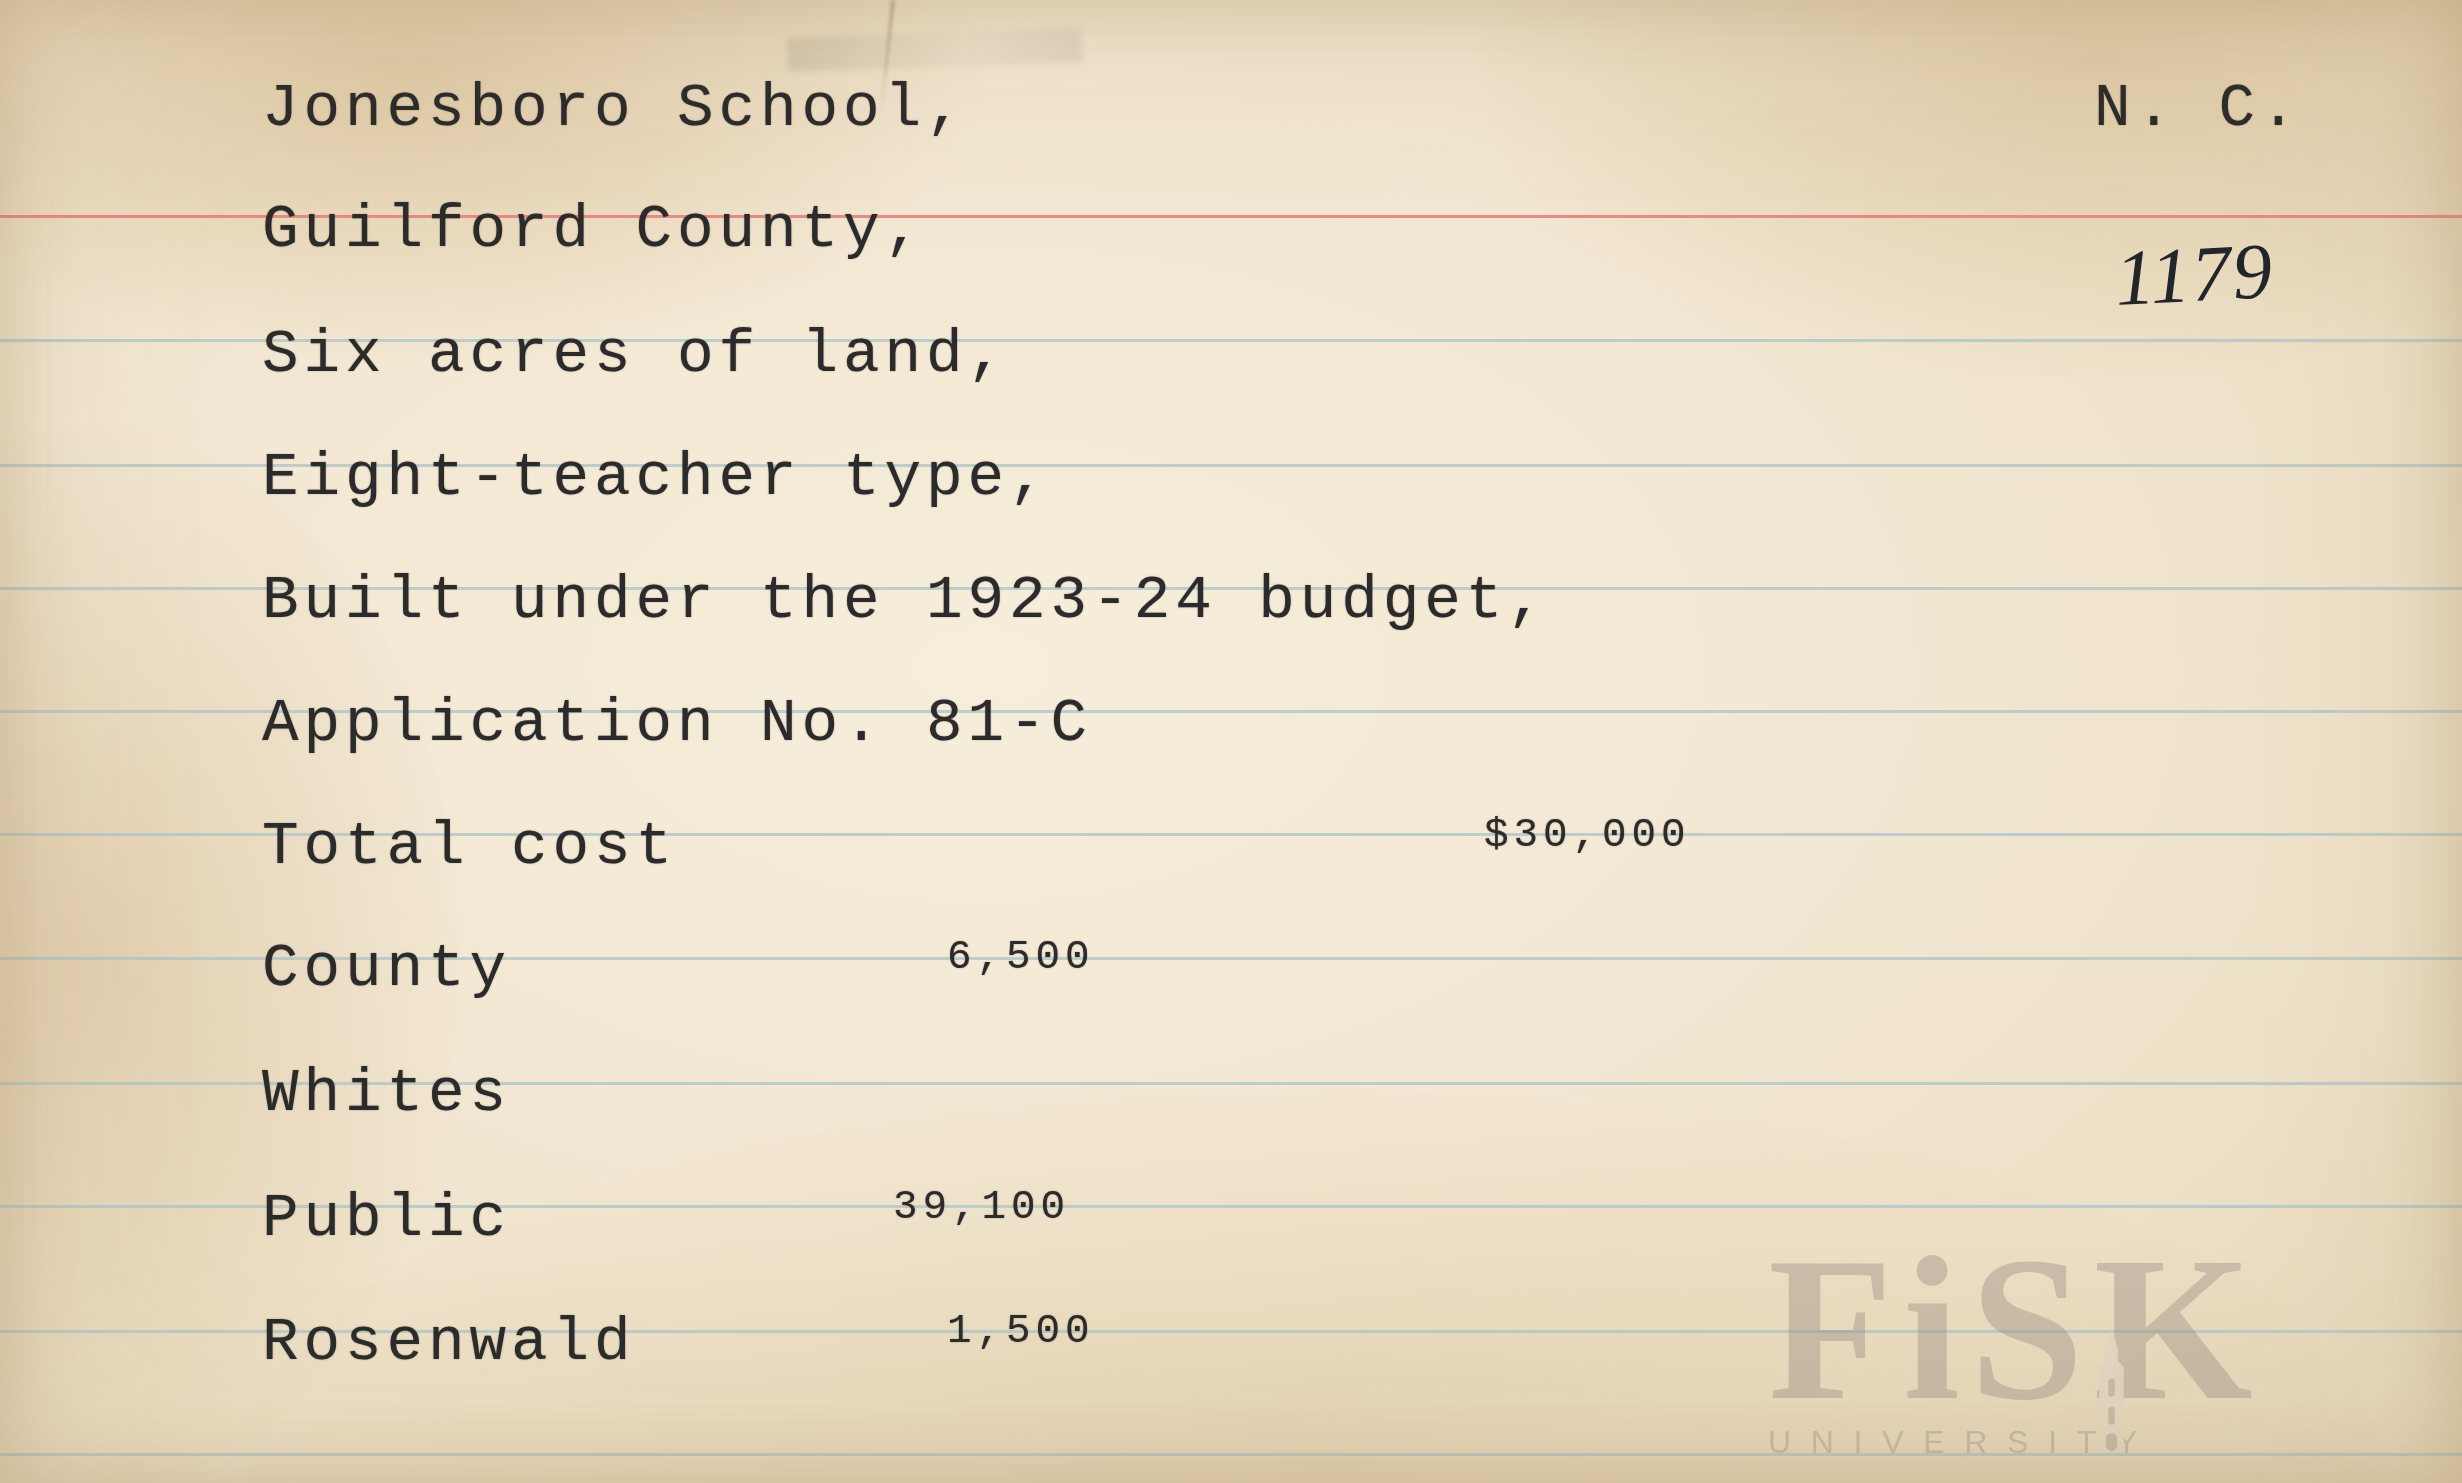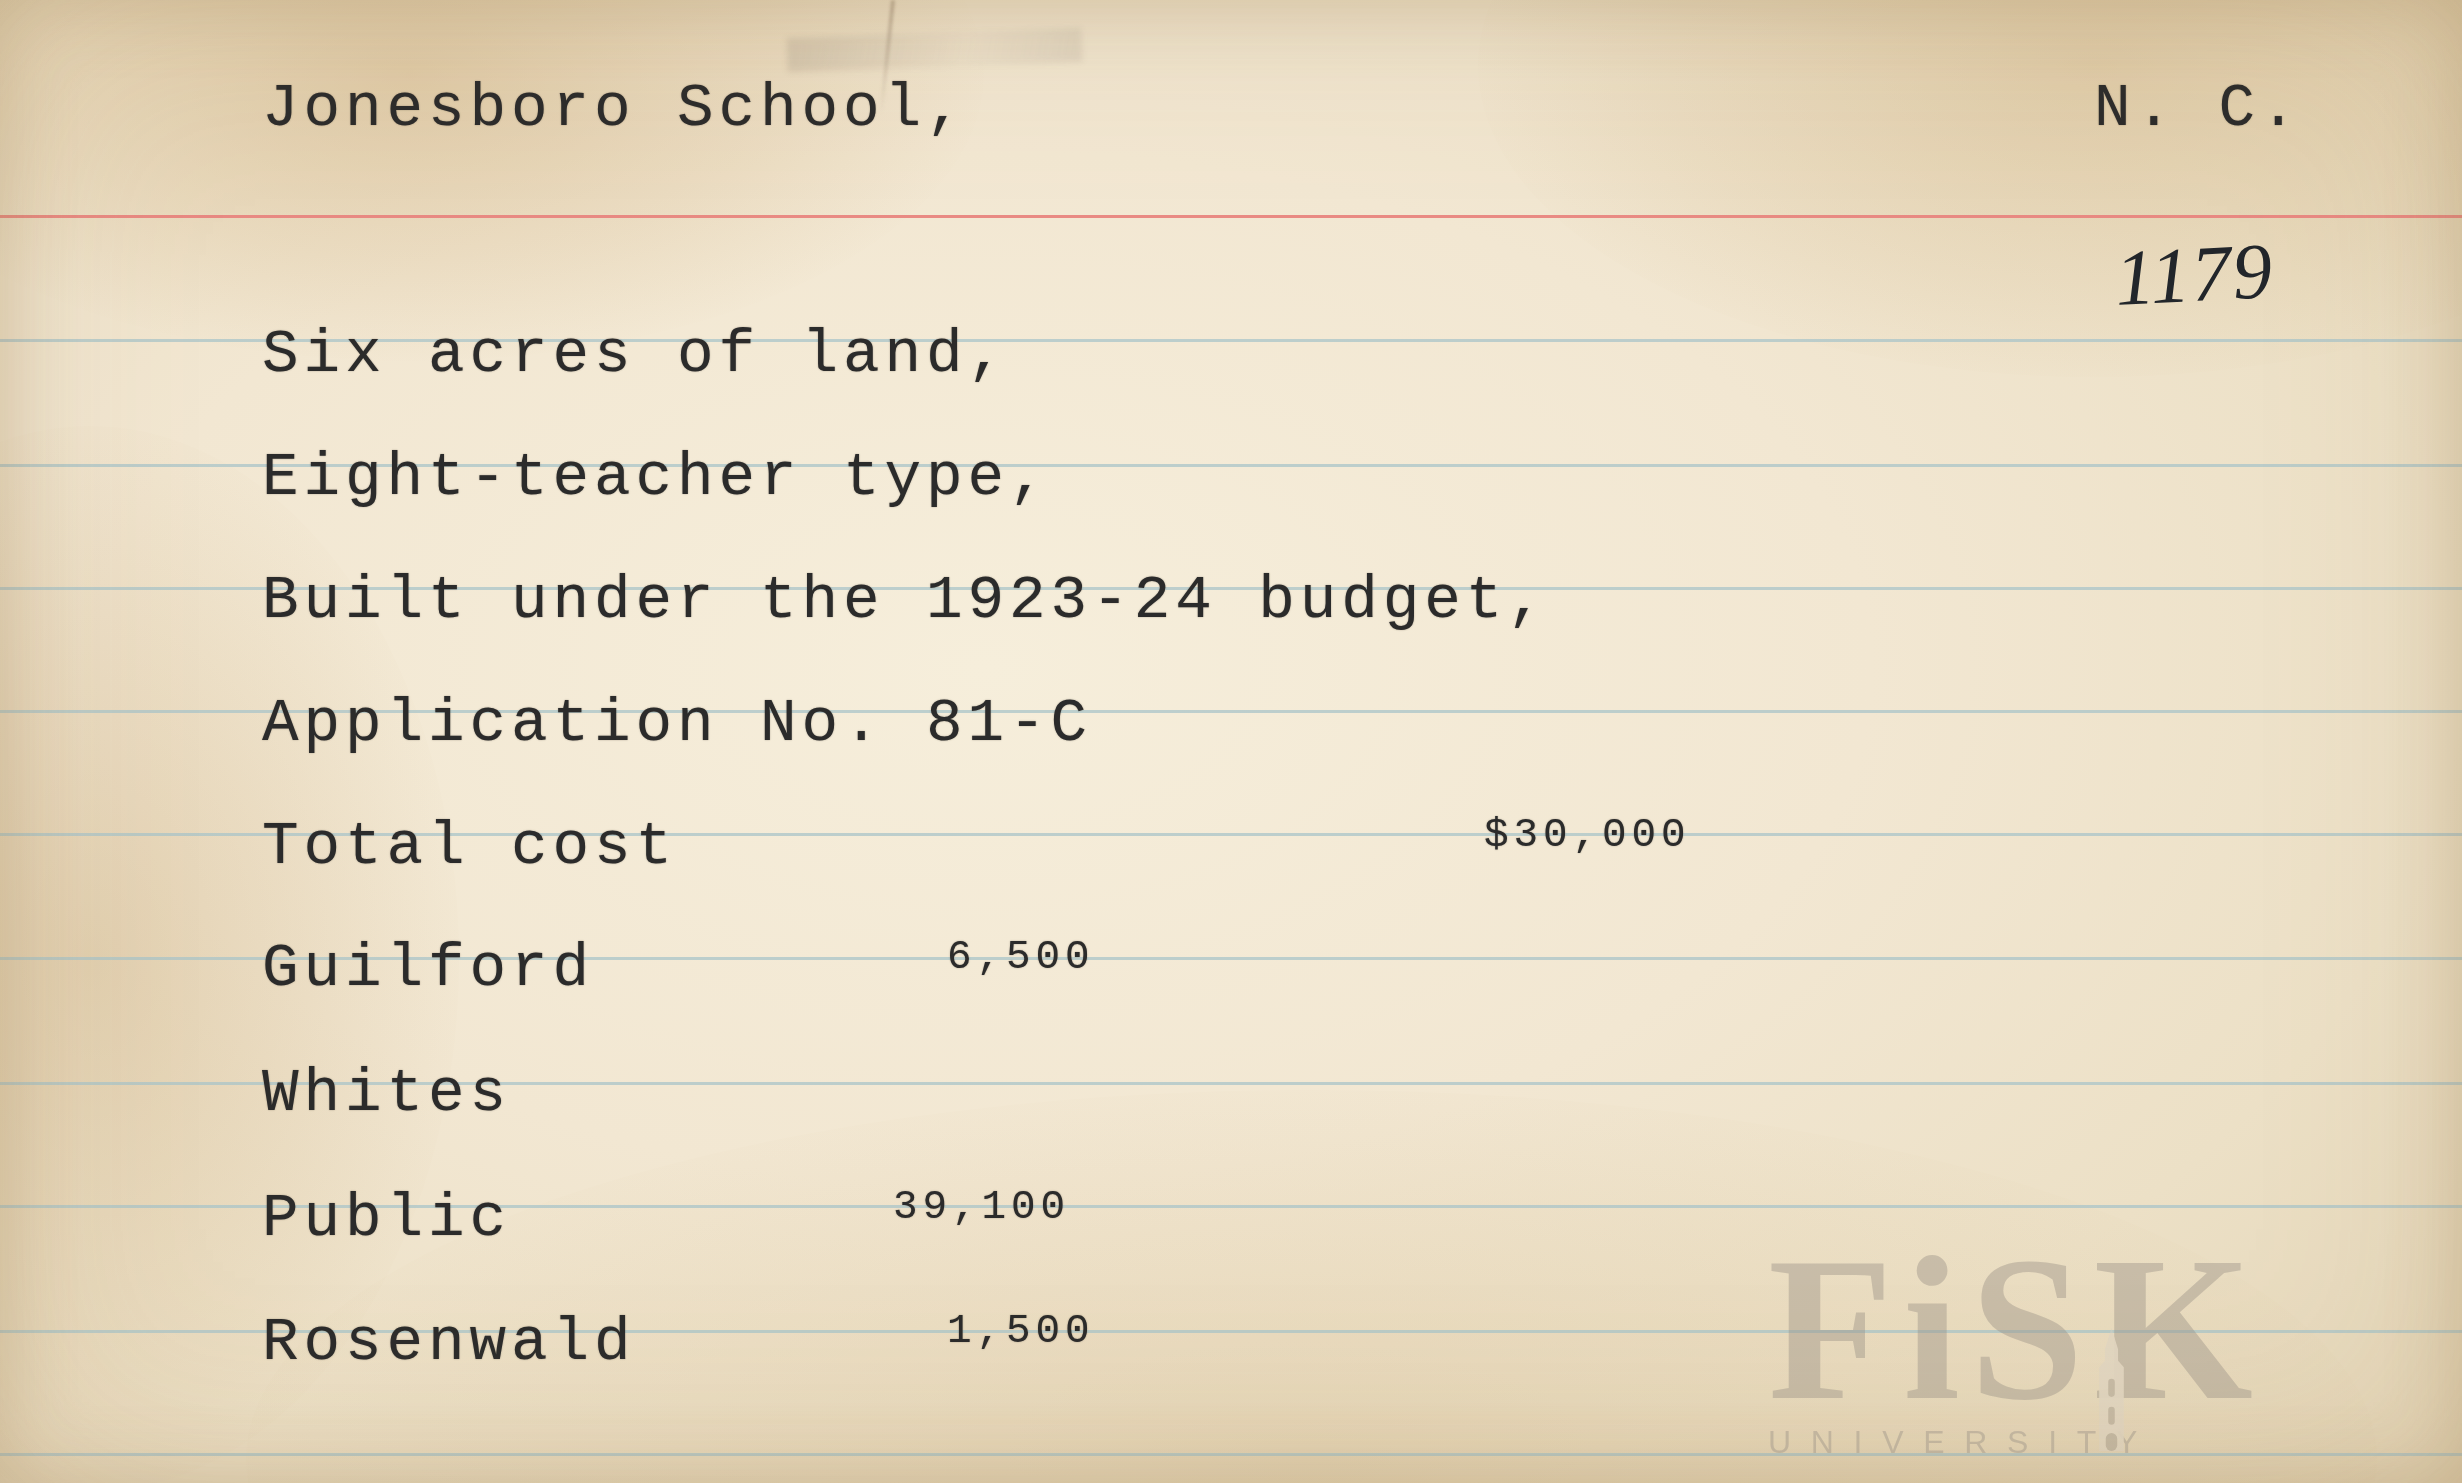--- a/index.html
+++ b/index.html
@@ -170,26 +170,27 @@
       <div class="rule" style="top: 1330px;"></div>
       <div class="rule" style="top: 1453px;"></div>
     </div>
 
   <div id="pencil-smudge"></div>
   <div id="crease"></div>
 
   <div id="typed-layer">
     <div class="line col-label" style="top:74px">Jonesboro School,</div>
     <div class="line col-right" style="top:74px">N. C.</div>
+    <div class="line col-label" style="top:195px">Guilford County,</div>
     <div class="line col-label" style="top:443px">Eight-teacher type,</div>
     <div class="line col-label" style="top:320px">Six acres of land,</div>
     <div class="line col-label" style="top:566px">Built under the 1923-24 budget,</div>
     <div class="line col-label" style="top:689px">Application No. 81-C</div>
     <div class="line col-label" style="top:812px">Total cost</div>
-    <div class="line col-label" style="top:934px">Guilford</div>
+    <div class="line col-label" style="top:934px">County</div>
     <div class="line col-label" style="top:1184px">Public</div>
     <div class="line col-label" style="top:1059px">Whites</div>
     <div class="line col-label" style="top:1308px">Rosenwald</div>
 
     <div class="amount" style="left:1484px; top:812px">$30,000</div>
     <div class="amount" style="left:947px; top:934px">6,500</div>
     <div class="amount" style="left:893px; top:1184px">39,100</div>
     <div class="amount" style="left:947px; top:1308px">1,500</div>
   </div>
 

